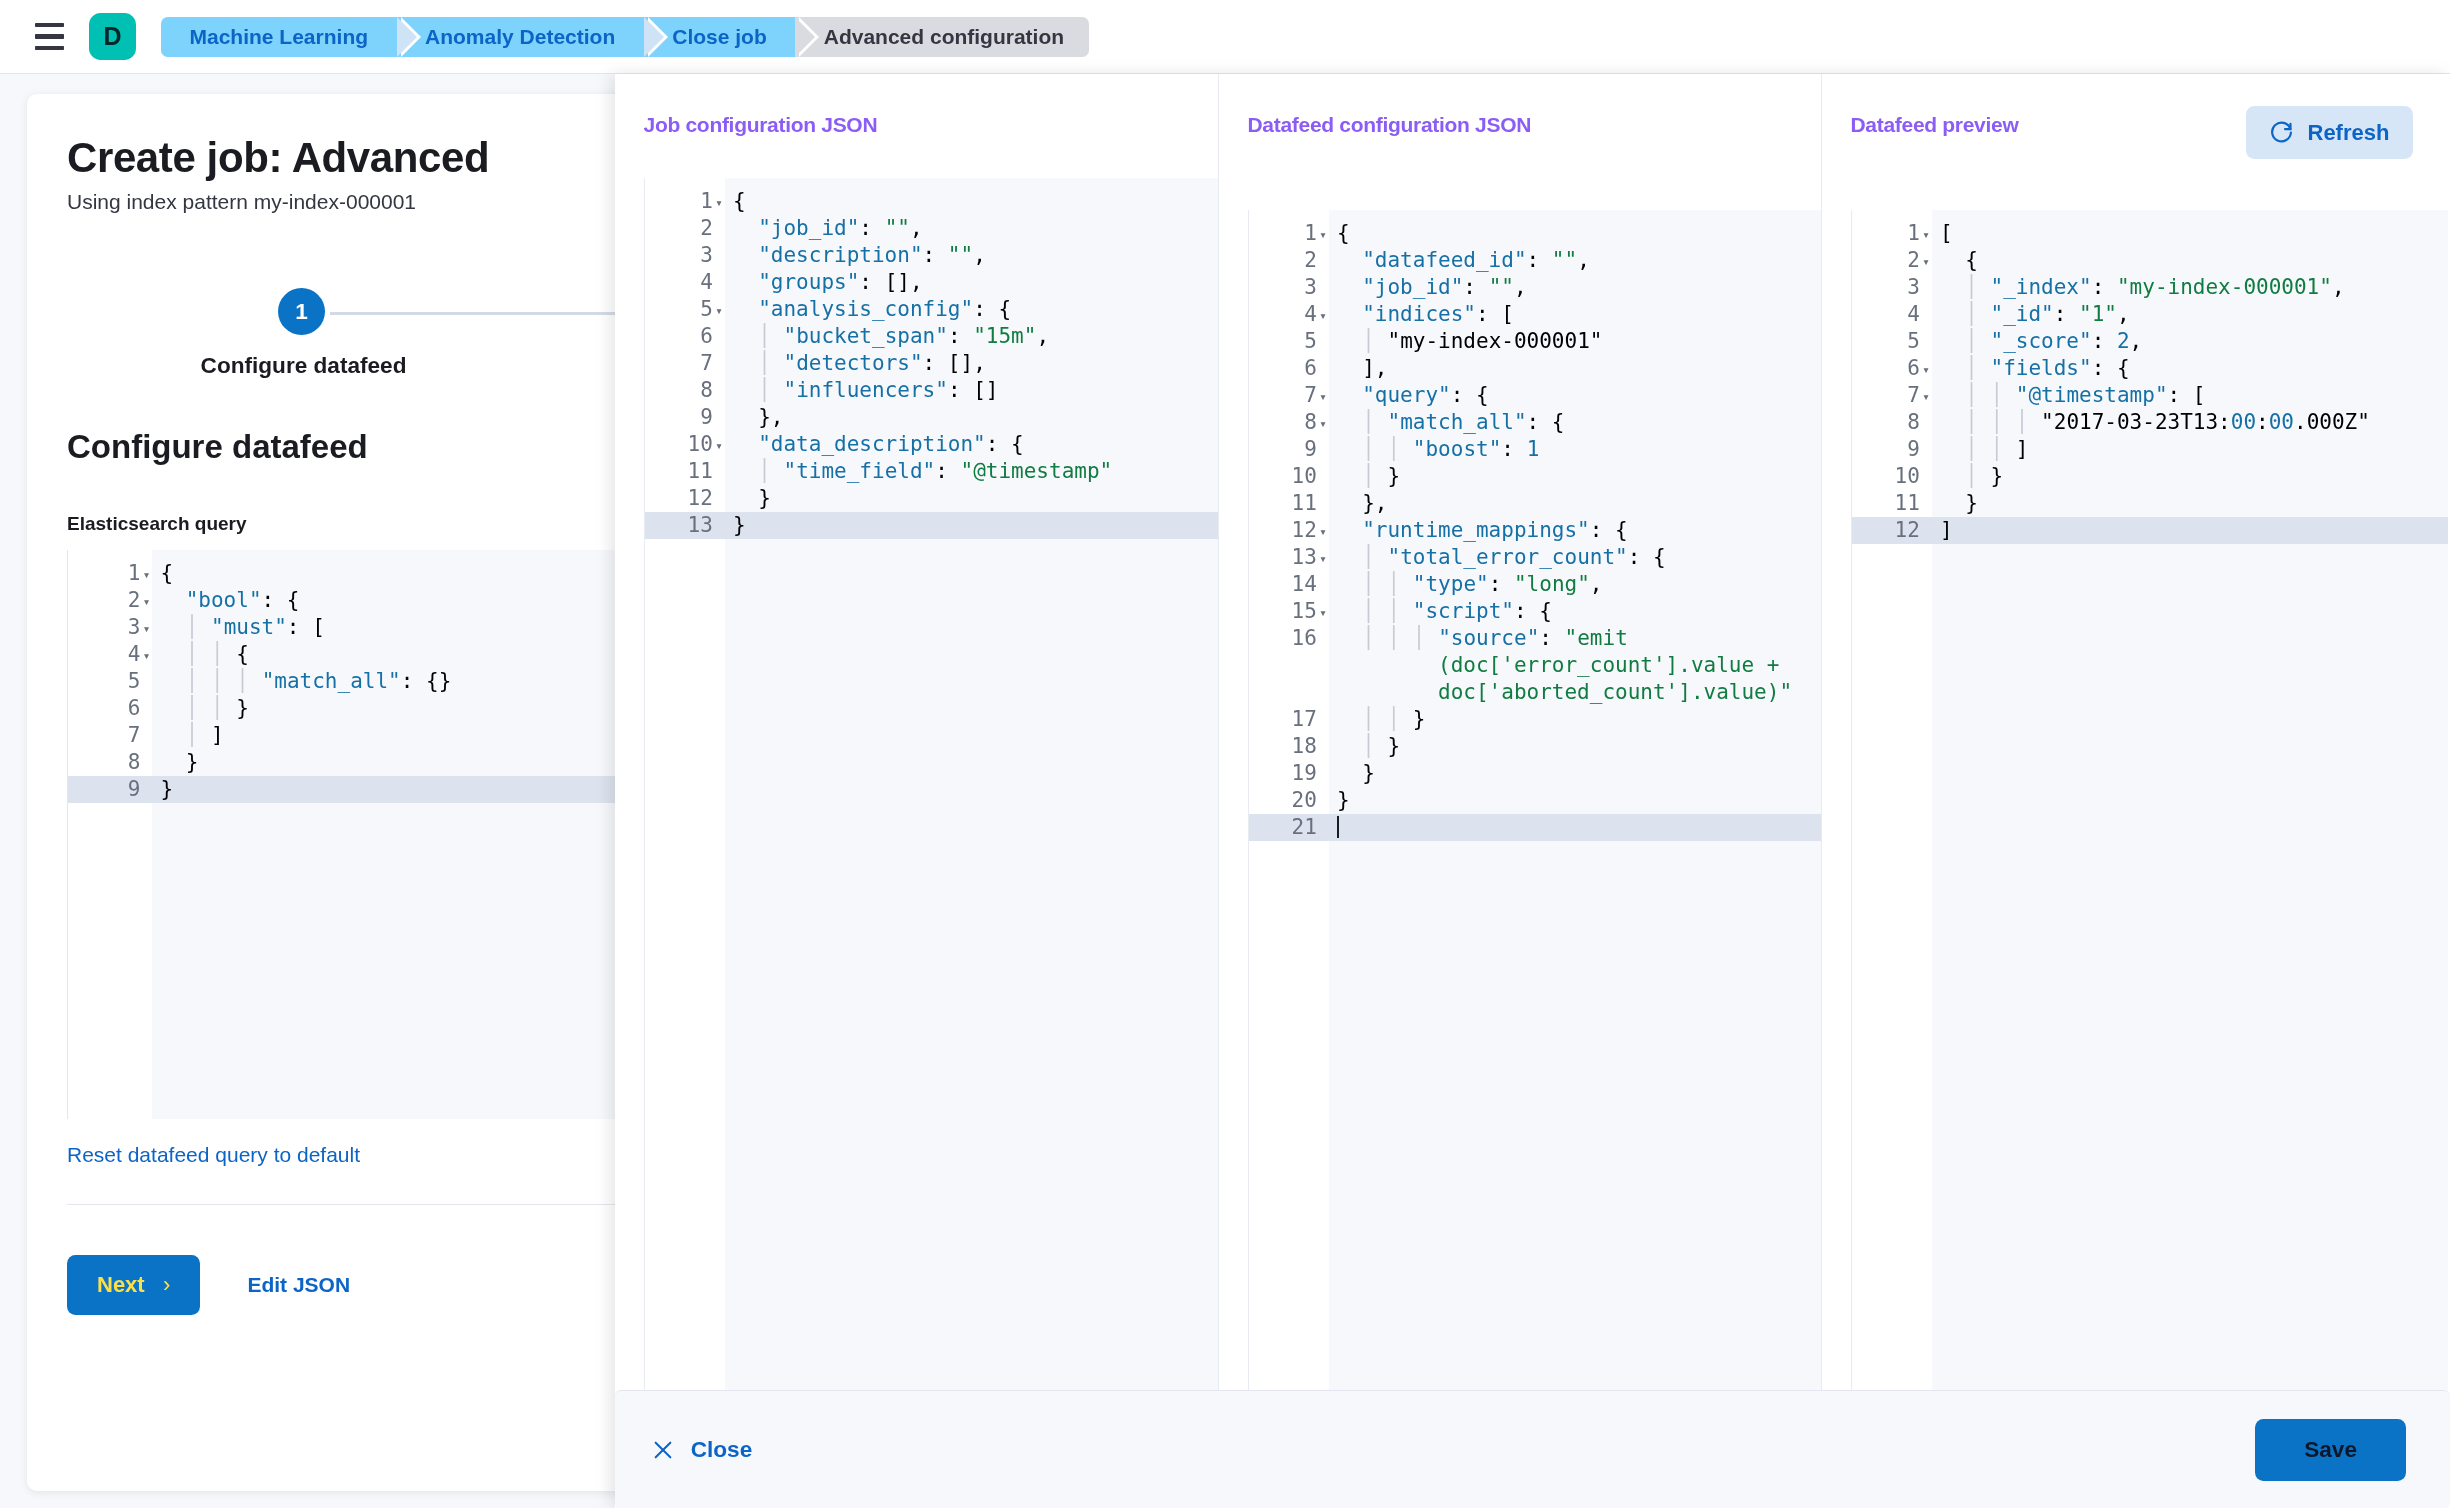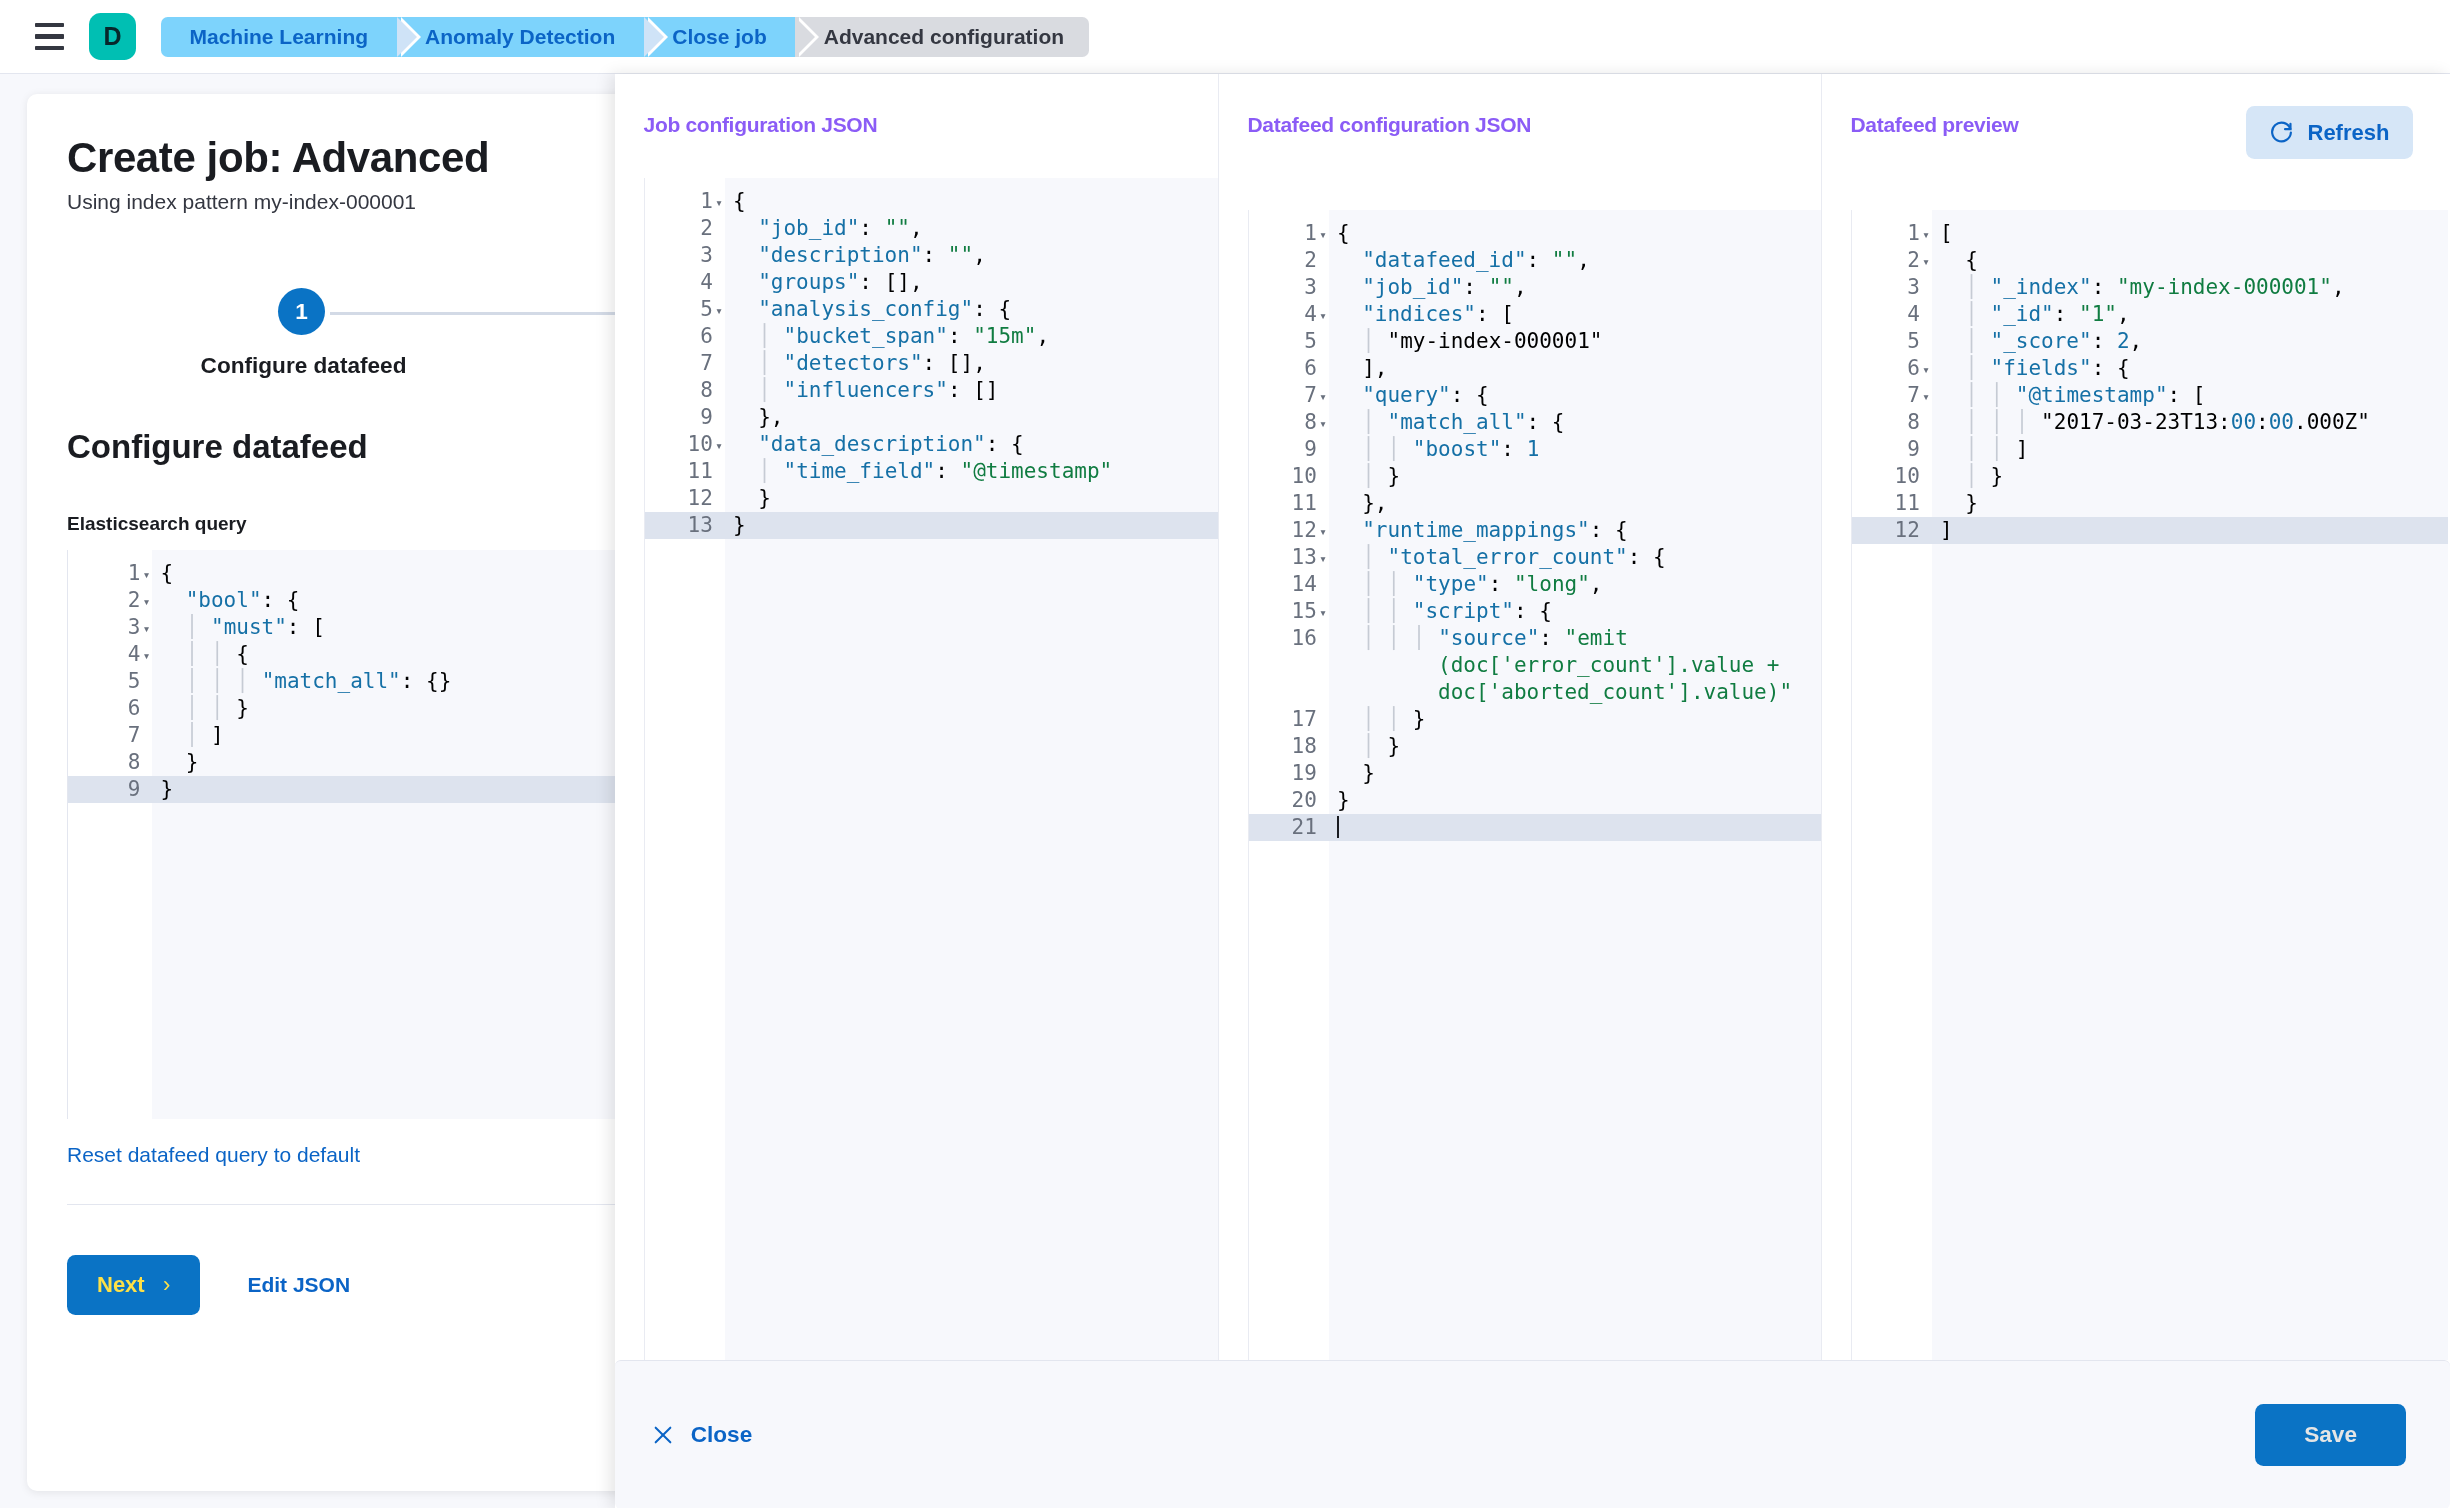--- a/index.html
+++ b/index.html
@@ -124,28 +124,28 @@
   .btn-refresh {
     background: #d6e6f7; color: #0b64c6; border: none; border-radius: 8.4px;
     font-size: 22px; font-weight: bold; padding: 13.4px 23.4px; cursor: pointer;
     display: flex; align-items: center; gap: 13.4px; margin-right: 6.7px; margin-top: -6.7px;
   }
   .fp-editor { flex: 1 1 auto; display: flex; margin-left: 28.5px; overflow: hidden;
                border-left: 1.7px solid #e9ebf2; }
   .fp-editor .gutter { width: 80px; }
 
   .flyout-foot {
-    flex: none; height: 149px; background: #f7f8fc; border-top: 0.8px solid #e3e6ef;
+    flex: none; height: 119px; background: #f7f8fc; border-top: 0.8px solid #e3e6ef;
     display: flex; align-items: center; justify-content: space-between;
     padding: 0 44px 0 37px;
     border-radius: 6px;
   }
   .close-btn { display: flex; align-items: center; gap: 16.7px; color: #0b64c6;
                font-size: 22.6px; font-weight: bold; cursor: pointer; }
-  .btn-save { background: #0a73c5; color: #e5e5e5; font-size: 22.6px; font-weight: bold;
+  .btn-save { background: #0a73c5; color: #0f172a; font-size: 22.6px; font-weight: bold;
               border: none; border-radius: 8.4px; padding: 18.4px 49px; cursor: pointer; }
 
   .p1 { width: 603px; }
   .p2 { width: 603px; }
   .p3 { width: 627px; }
 </style>
 </head>
 <body>
 
 <div class="chrome">

